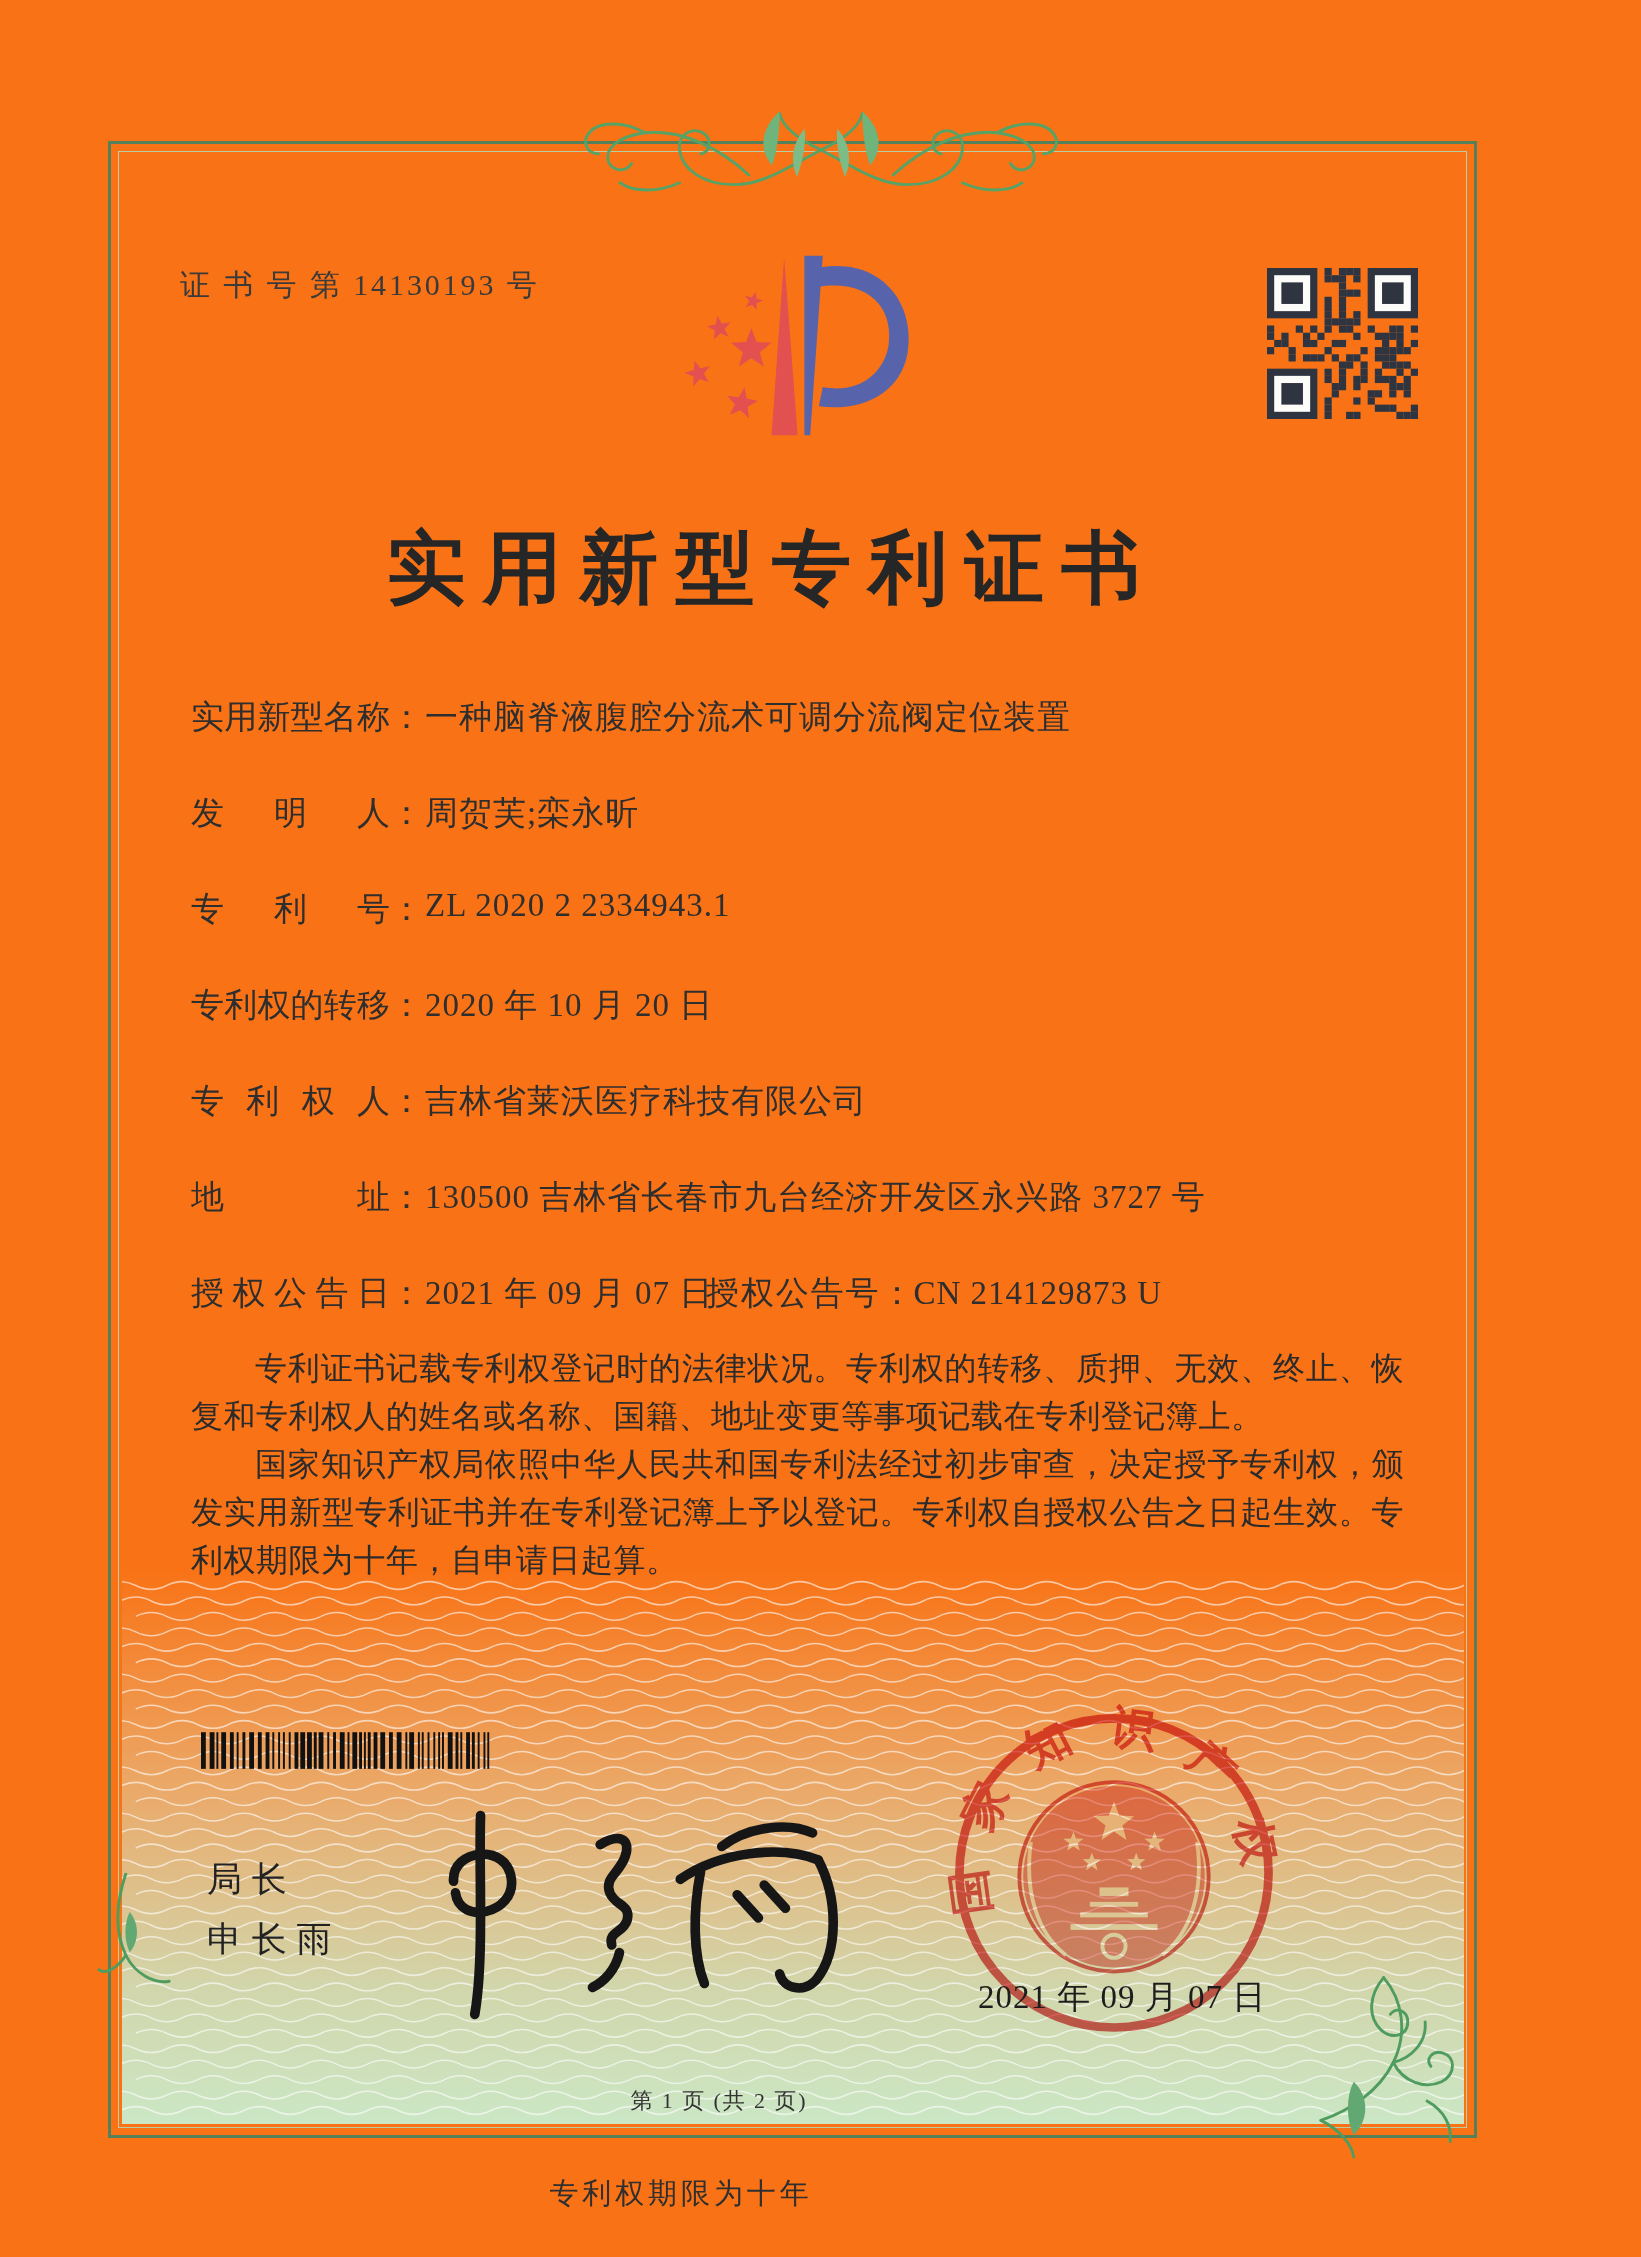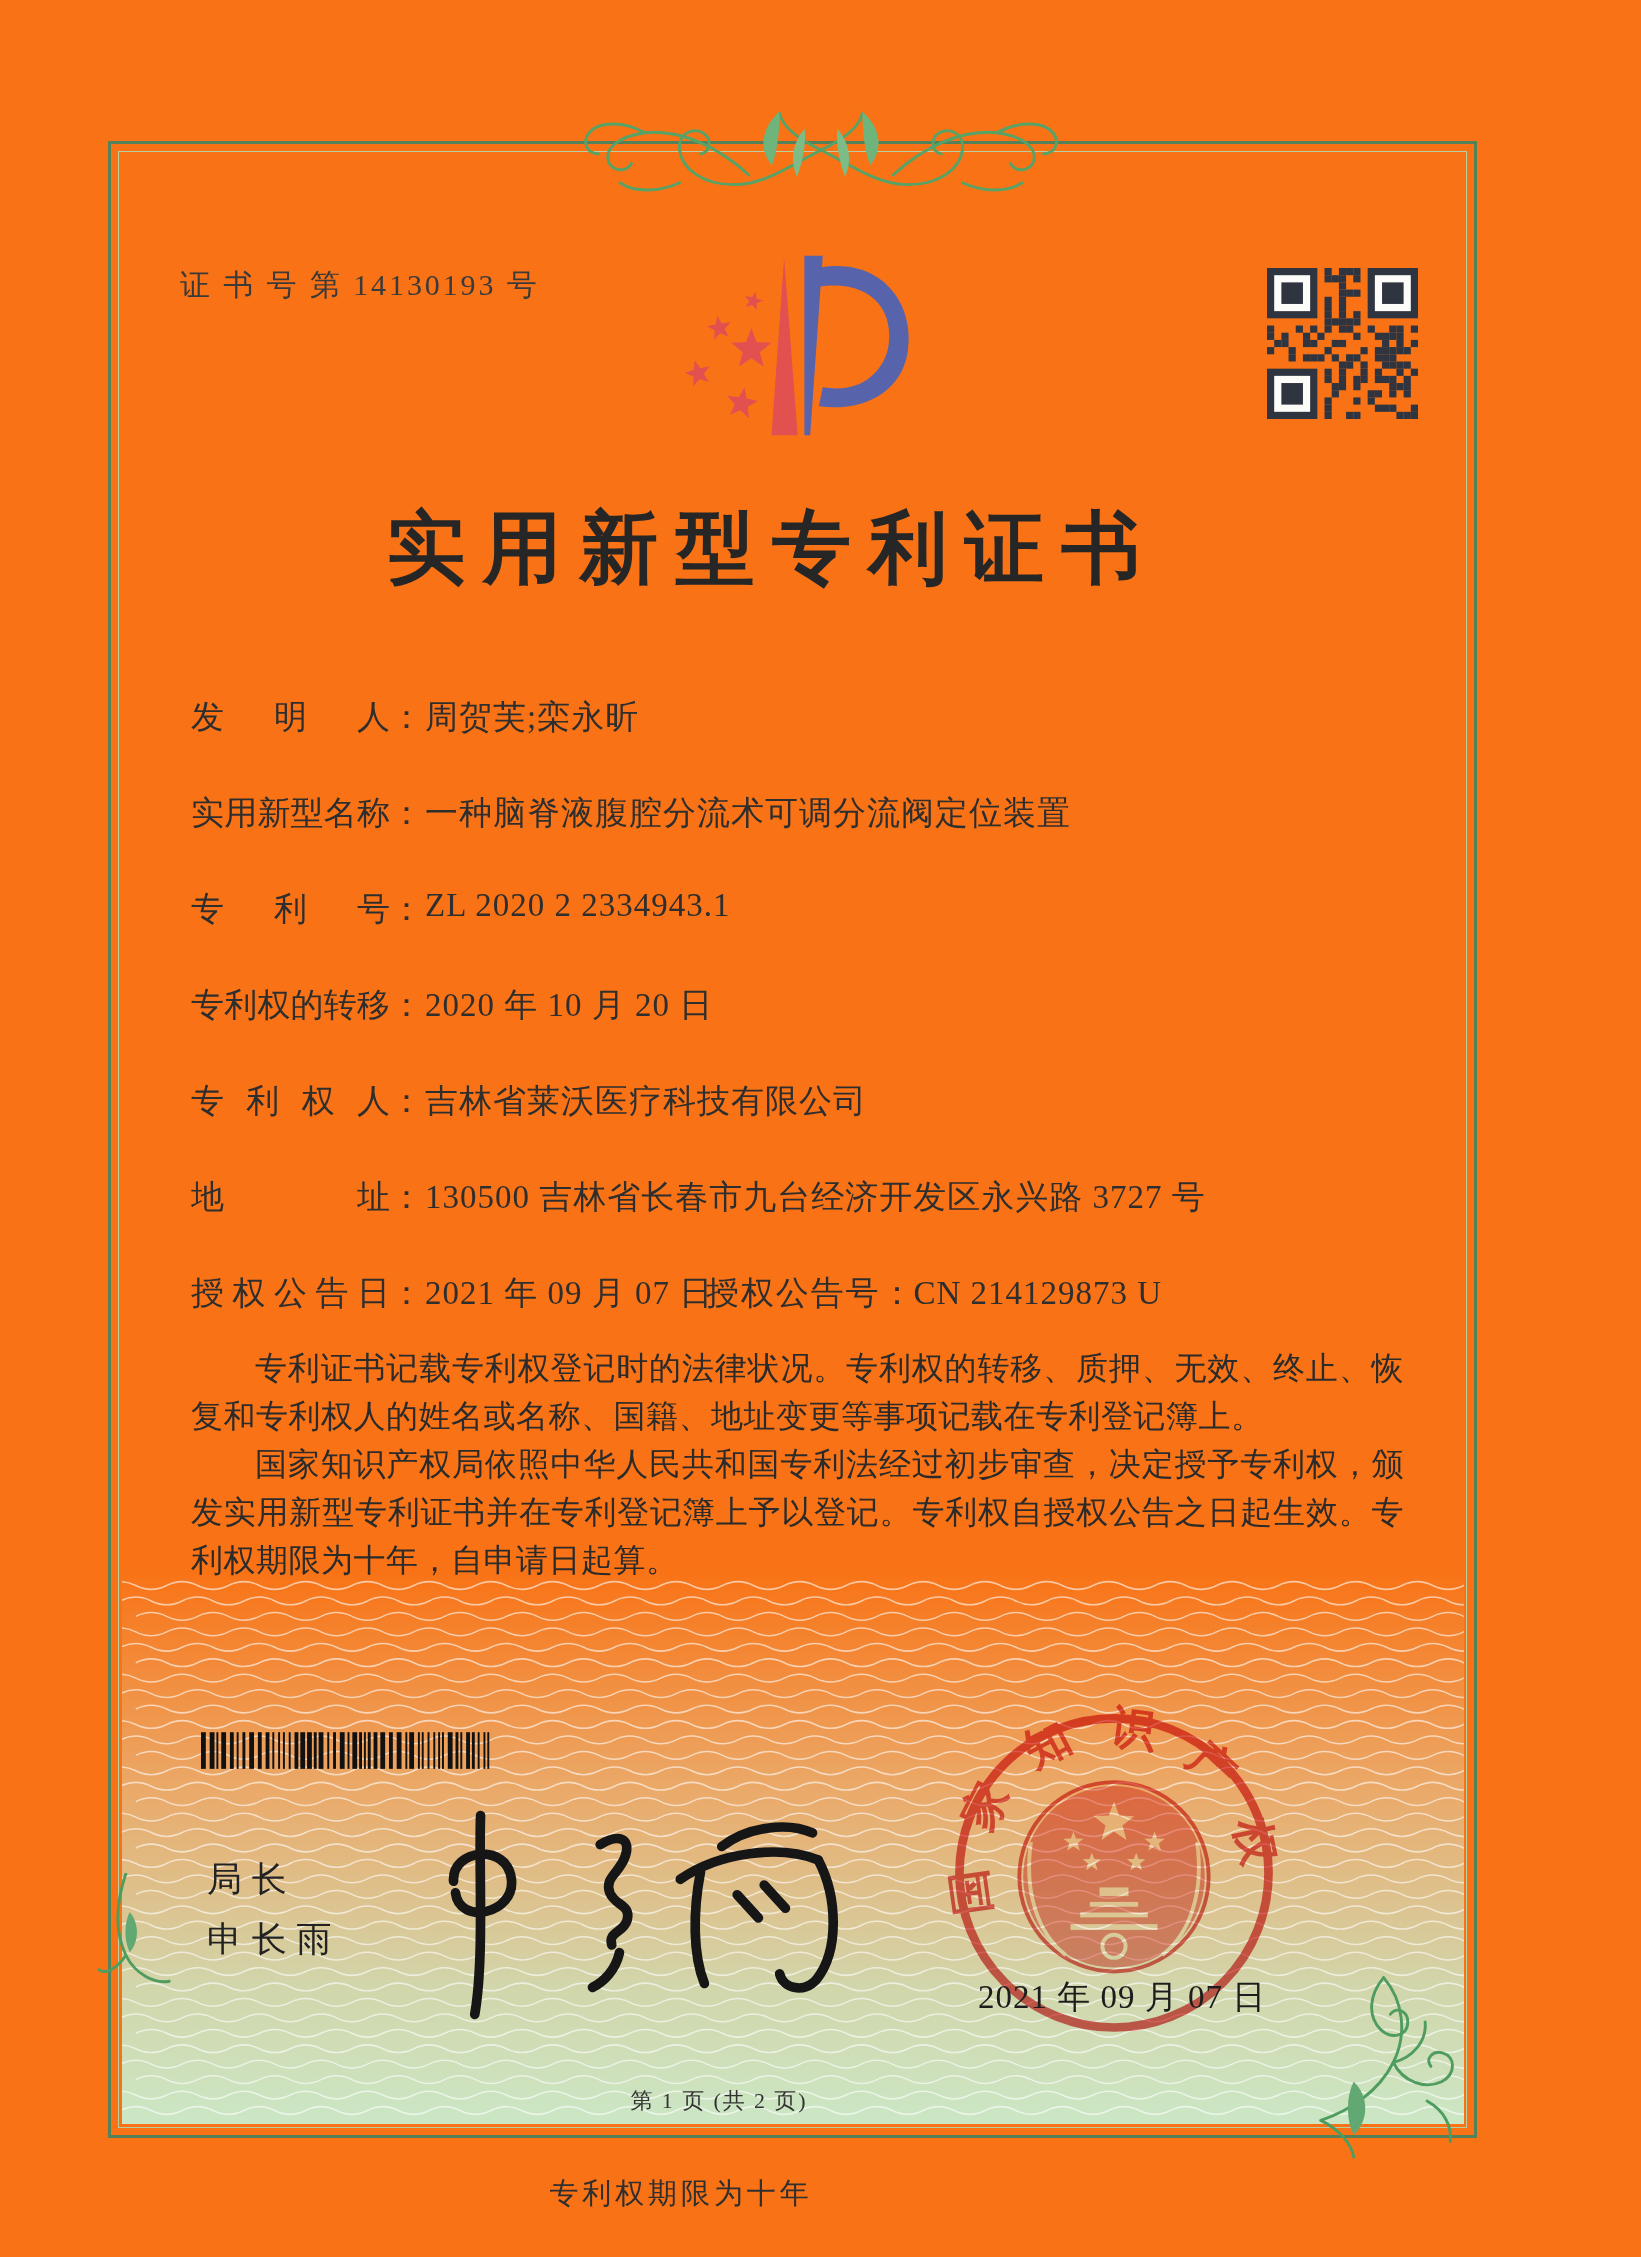--- a/index.html
+++ b/index.html
@@ -15,21 +15,21 @@
     border:1.9px solid #b8cfa2;box-sizing:border-box;}
   
   .green-zone{position:absolute;left:122px;top:1572px;width:1342px;height:552px;
     background:linear-gradient(to bottom, rgba(216,237,209,0) 0%,
       rgba(216,237,209,.45) 40%, rgba(203,231,197,.85) 75%, #cbe7c5 100%);}
   .green-zone svg{position:absolute;left:0;top:0;}
   
   .orn{position:absolute;pointer-events:none;}
   
   .cert-no{position:absolute;left:180px;top:265px;font-size:30px;letter-spacing:2.9px;color:#3a3a3a;}
-  .title{position:absolute;left:772px;top:496px;transform:translateX(-50%);
+  .title{position:absolute;left:772px;top:516px;transform:translateX(-50%);
     font-size:79px;font-weight:700;letter-spacing:17.4px;white-space:nowrap;color:#262626;}
   .fields{position:absolute;left:191px;top:695px;font-size:33px;color:#2e2e2e;}
   .frow{height:33px;margin-bottom:63px;white-space:nowrap;position:relative;}
   .flabel{display:inline-block;width:199px;text-align:justify;text-align-last:justify;vertical-align:top;}
   .fcolon{display:inline-block;width:35px;vertical-align:top;}
   .fvalue{letter-spacing:1px;}
   .g2{position:absolute;left:515px;top:0;white-space:nowrap;}
   .g2 .glabel{letter-spacing:1.9px;}
   .paras{position:absolute;left:191px;top:1344px;width:1213px;font-size:32px;line-height:48px;
     text-align:justify;color:#2b2b2b;}
@@ -237,22 +237,22 @@
       <rect x="111.42857142857143" y="7.428571428571429" width="37.142857142857146" height="37.142857142857146" fill="#fcfcf9"></rect>
       <rect x="118.85714285714286" y="14.857142857142858" width="22.285714285714285" height="22.285714285714285" fill="#2e3440"></rect>
       <rect x="0" y="104" width="52" height="52" fill="#2e3440"></rect>
       <rect x="7.428571428571429" y="111.42857142857143" width="37.142857142857146" height="37.142857142857146" fill="#fcfcf9"></rect>
       <rect x="14.857142857142858" y="118.85714285714286" width="22.285714285714285" height="22.285714285714285" fill="#2e3440"></rect>
     </svg>
 
   <div class="title">实用新型专利证书</div>
 
   <div class="fields">
+    <div class="frow"><span class="flabel">实用新型名称</span><span class="fcolon">：</span><span class="fvalue">一种脑脊液腹腔分流术可调分流阀定位装置</span></div>
     <div class="frow"><span class="flabel">发明人</span><span class="fcolon">：</span><span class="fvalue">周贺芙;栾永昕</span></div>
-    <div class="frow"><span class="flabel">实用新型名称</span><span class="fcolon">：</span><span class="fvalue">一种脑脊液腹腔分流术可调分流阀定位装置</span></div>
     <div class="frow"><span class="flabel">专利号</span><span class="fcolon">：</span><span class="fvalue">ZL 2020 2 2334943.1</span></div>
     <div class="frow"><span class="flabel">专利权的转移</span><span class="fcolon">：</span><span class="fvalue">2020 年 10 月 20 日</span></div>
     <div class="frow"><span class="flabel">专利权人</span><span class="fcolon">：</span><span class="fvalue">吉林省莱沃医疗科技有限公司</span></div>
     <div class="frow"><span class="flabel">地址</span><span class="fcolon">：</span><span class="fvalue">130500 吉林省长春市九台经济开发区永兴路 3727 号</span></div>
     <div class="frow">
       <span><span class="flabel">授权公告日</span><span class="fcolon">：</span><span class="fvalue">2021 年 09 月 07 日</span></span>
       <span class="g2"><span class="glabel">授权公告号</span><span>：</span><span class="fvalue">CN 214129873 U</span></span>
     </div>
   </div>
 

